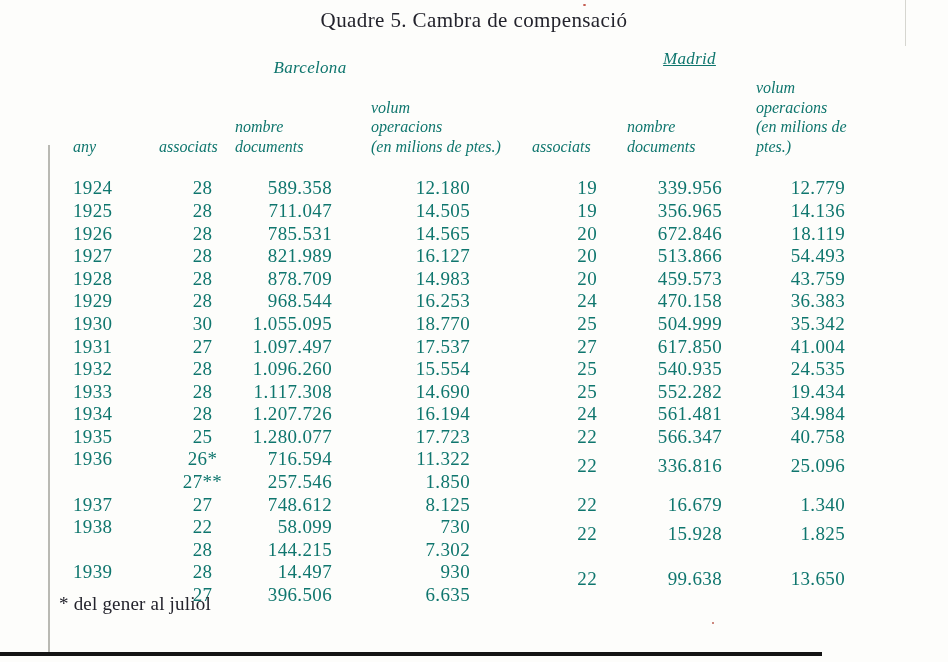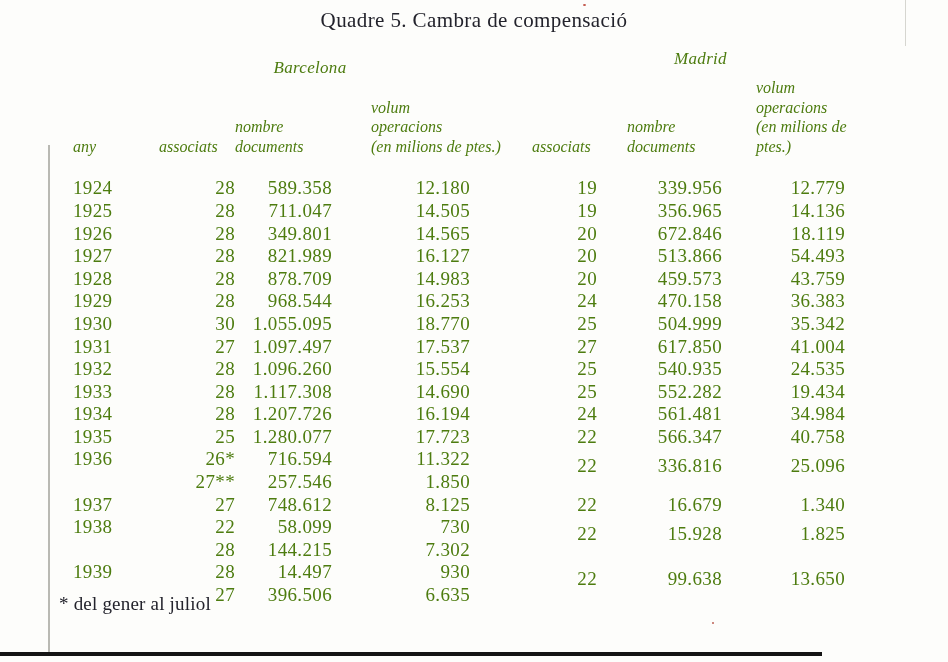--- a/index.html
+++ b/index.html
@@ -21,49 +21,49 @@
   .speck-2 { position:absolute; left:712px; top:622px; width:2px; height:2px; background:#bd6156; border-radius:50%; }
 
   .title {
     position:absolute; top:8px; left:0; width:948px;
     text-align:center; font-size:21px; letter-spacing:0.4px;
   }
 
   table.data-table {
     position:absolute; left:70px; top:44px;
     border-collapse:collapse; table-layout:fixed;
-    color:#4d7c0f;
+    color:#0f766e;
   }
   table.data-table td { padding:0; overflow:visible; }
 
   thead td { vertical-align:bottom; font-style:italic; }
   .city-row td { height:34px; font-size:17px; text-align:center; letter-spacing:0.3px; }
   .city-barcelona { position:relative; left:-10px; }
-  .city-madrid    { position:relative; left:43px; top:-9px; }
+  .city-madrid    { position:relative; left:32px; top:-9px;text-decoration:underline; }
 
   .colhead-row td {
     height:70px; font-size:16px; line-height:1.22;
     text-align:left; padding-bottom:2px;
   }
   .colhead-row span { display:inline-block; white-space:pre-line; }
   .h-any   { text-align:left; padding-left:3px !important; }
   .shift-bassoc { position:relative; left:-11px; }
   .shift-bvol   { position:relative; left:39px; }
   .shift-massoc { position:relative; left:62px; }
   .shift-mdocs  { position:relative; left:30px; }
   .shift-mvol   { position:relative; left:34px; }
 
   .spacer-row td { height:21px; }
 
   tbody td {
     height:22.6px; font-size:19px; letter-spacing:0.35px;
     white-space:nowrap; vertical-align:middle;
   }
   .c-any    { text-align:left; padding-left:3px !important;margin-left:11px; }
-  .c-bassoc { text-align:right; }
+  .c-bassoc { text-align:center; }
   .c-bdocs, .c-bvol, .c-massoc, .c-mdocs, .c-mvol { text-align:right; }
   td.merged { vertical-align:middle; padding-bottom:10px !important; }
 
   .footnotes {
     position:absolute; left:59px; top:595px;
     font-size:19px; line-height:18.5px; letter-spacing:0.2px;
   }
 </style>
 </head>
 <body>
@@ -140,21 +140,21 @@
           <td class="c-bassoc">28</td>
           <td class="c-bdocs">711.047</td>
           <td class="c-bvol">14.505</td>
           <td class="c-massoc" rowspan="1">19</td>
           <td class="c-mdocs" rowspan="1">356.965</td>
           <td class="c-mvol" rowspan="1">14.136</td>
         </tr>
         <tr>
           <td class="c-any">1926</td>
           <td class="c-bassoc">28</td>
-          <td class="c-bdocs">349.801</td>
+          <td class="c-bdocs">785.531</td>
           <td class="c-bvol">14.565</td>
           <td class="c-massoc" rowspan="1">20</td>
           <td class="c-mdocs" rowspan="1">672.846</td>
           <td class="c-mvol" rowspan="1">18.119</td>
         </tr>
         <tr>
           <td class="c-any">1927</td>
           <td class="c-bassoc">28</td>
           <td class="c-bdocs">821.989</td>
           <td class="c-bvol">16.127</td>

